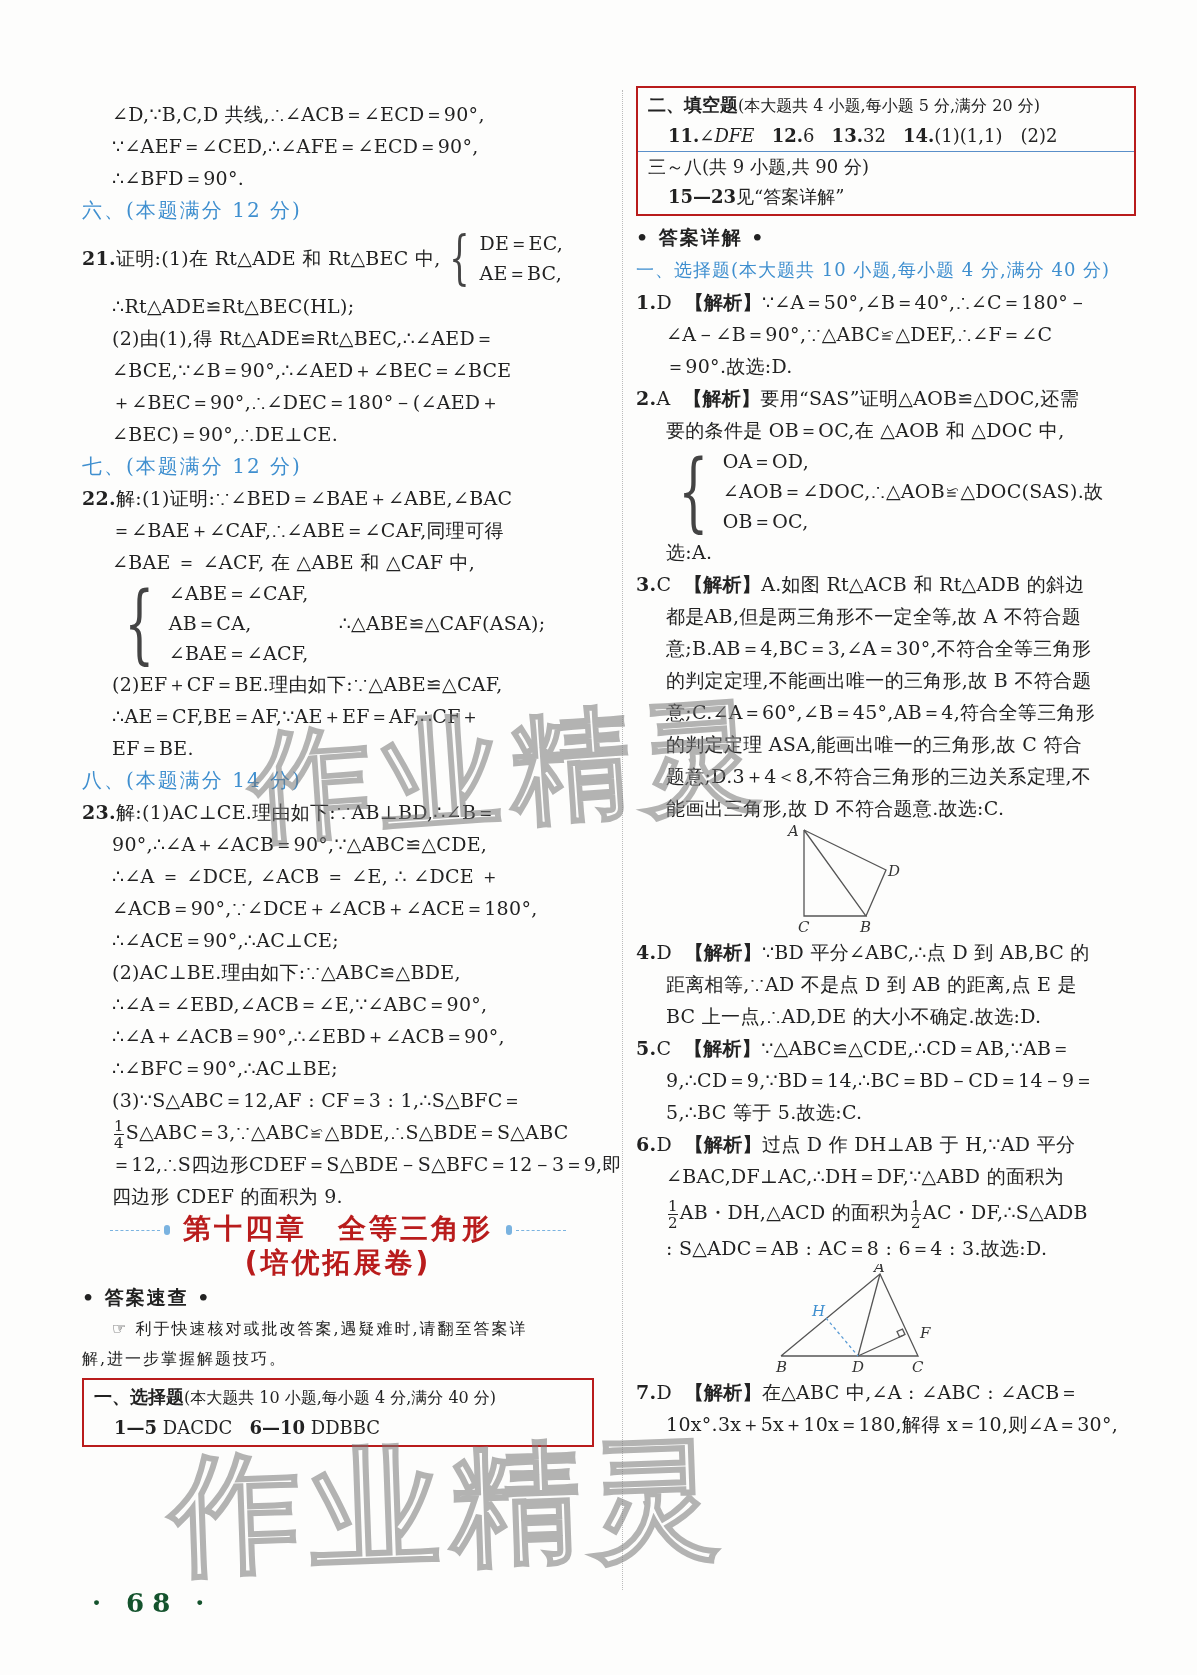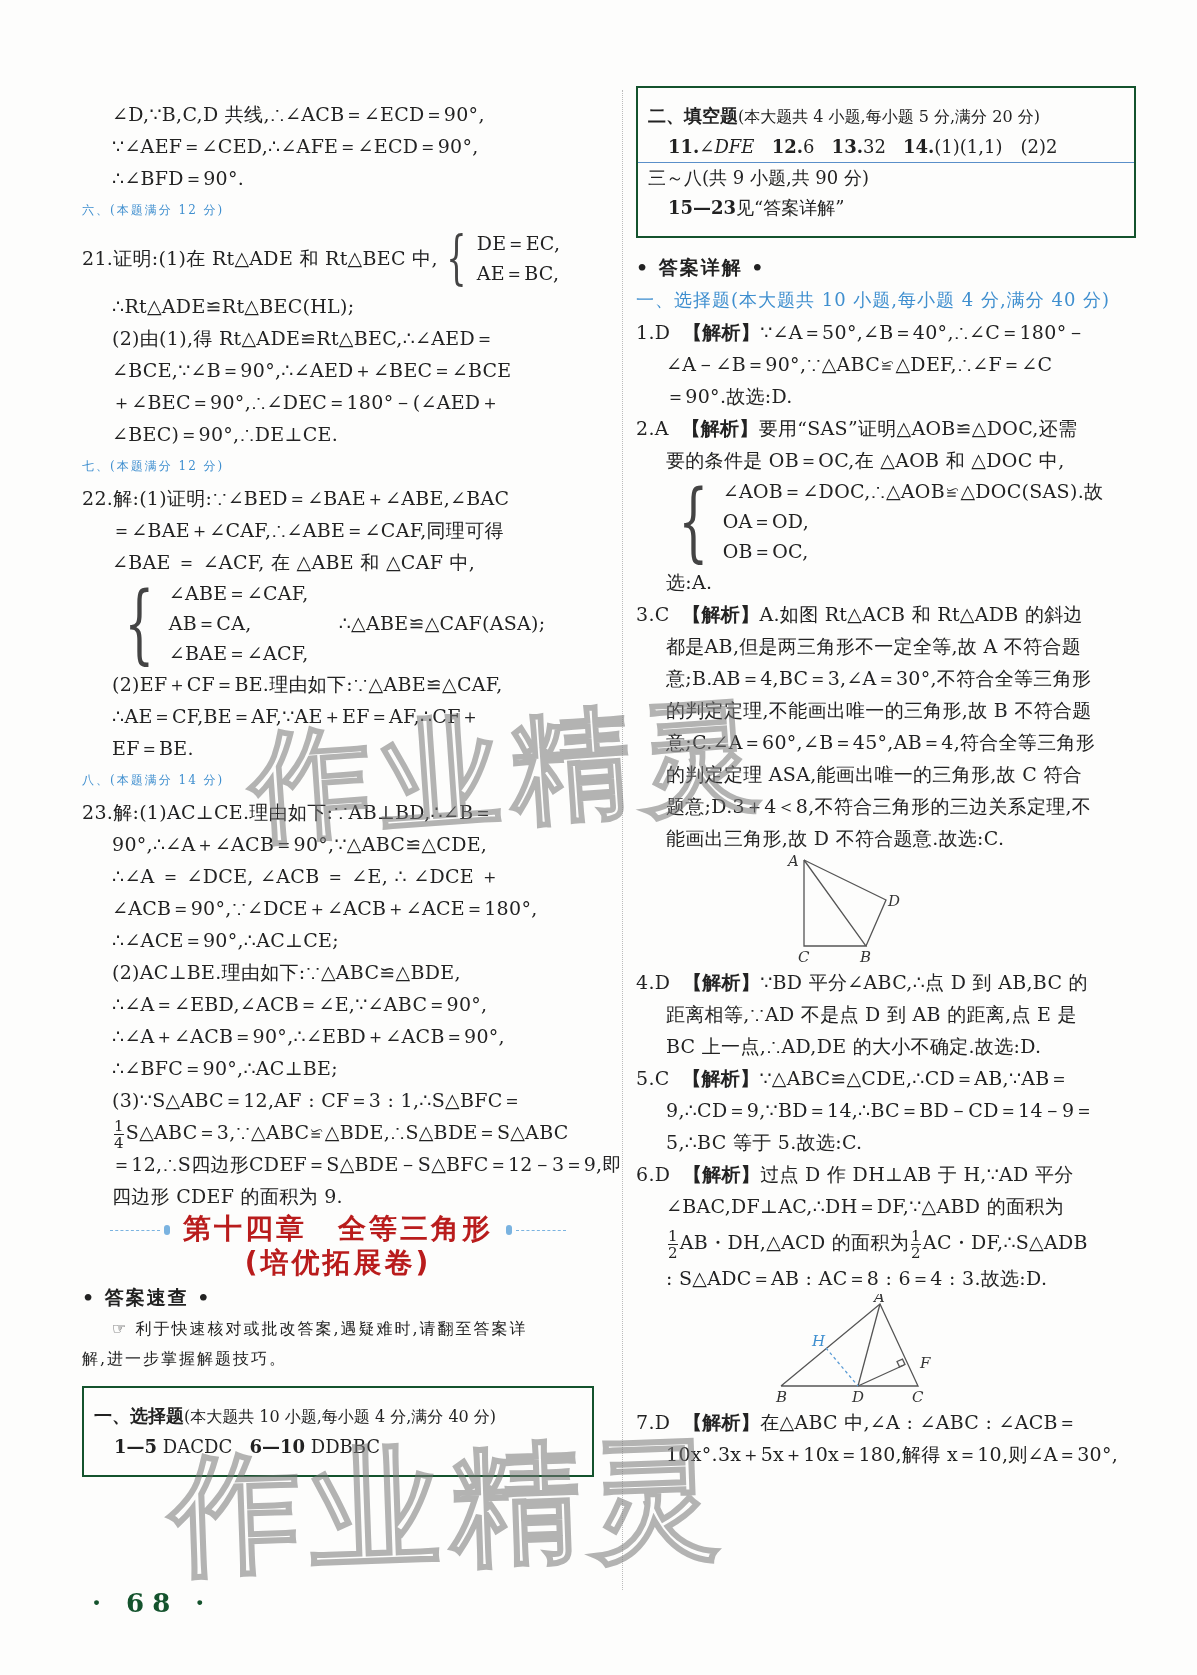--- a/index.html
+++ b/index.html
@@ -6,31 +6,31 @@
   body {
     width: 1197px; height: 1675px; background: #fdfdfc; position: relative; overflow: hidden;
     font-family: "DejaVu Serif", "Liberation Serif", serif; color: #222;
   }
   .col { position: absolute; top: 98px; }
   .left { left: 82px; width: 512px; }
   .right { left: 636px; width: 500px; }
   .divider { position: absolute; left: 622px; top: 90px; height: 1500px; border-left: 1px dotted #bbb; }
   .ln { font-size: 19px; line-height: 32px; height: 32px; white-space: nowrap; letter-spacing: 0.3px; }
   .ind { padding-left: 30px; }
-  .sec { color: #3f8fcf; font-size: 12px; letter-spacing: 2px; }
-  .num { font-weight: normal; }
+  .sec { color: #3f8fcf; font-size: 20px; letter-spacing: 2px; }
+  .num { font-weight: bold; }
   .brace { display: flex; align-items: center; }
   .brace .b { font-size: 58px; line-height: 58px; font-weight: 100; color: #444; margin-right: 2px; transform: scaleX(0.55); }
   .brace .lines .ln { height: 30px; line-height: 30px; }
   .chapter { color: #b91c1c; font-family: "DejaVu Sans", sans-serif; font-size: 28px; text-align: center; font-weight: bold; line-height: 34px; letter-spacing: 3px; }
   .chapter .dash { display: inline-block; width: 50px; border-top: 1px dashed #7ab3e0; vertical-align: middle; margin: 0 4px; }
   .chapter .dot { display: inline-block; width: 6px; height: 10px; background: #7ab3e0; border-radius: 3px; vertical-align: middle; }
   .center-title { font-weight: bold; font-size: 19px; line-height: 34px; letter-spacing: 2px; }
   .hint { font-size: 16px; line-height: 30px; letter-spacing: 2px; }
-  .box { border: 2px solid #14532d; padding: 13px 10px; margin: 12px 0; }
+  .box { border: 2px solid #b91c1c; padding: 2px 10px; margin: 4px 0; }
   .box .row { font-size: 18px; line-height: 30px; white-space: nowrap; }
   .box .sep { border-top: 1.5px solid #5a8fc9; margin: 0 -10px; }
   .pageno { position: absolute; left: 92px; top: 1588px; color: #14532d; font-size: 26px; font-weight: bold; letter-spacing: 8px; font-family: "DejaVu Serif", serif; }
   .tag { font-weight: bold; text-align: right; }
   .fig { position: relative; }
   .frac { display: inline-block; vertical-align: middle; text-align: center; font-size: 15px; line-height: 16px; margin: 0 2px; }
   .frac span { display: block; }
   .frac .top { border-bottom: 1px solid #222; }
   .watermark { position: absolute; pointer-events: none; font-family: "DejaVu Sans", sans-serif; font-weight: bold; color: transparent; -webkit-text-stroke: 2px #777; opacity: 0.55; letter-spacing: 10px; }
 </style>
@@ -138,22 +138,22 @@
 
   <div class="ln"><span class="num">1.</span><span>D</span>&nbsp;&nbsp;<span class="tag">【解析】</span><span>∵∠A＝50°,∠B＝40°,∴∠C＝180°－</span></div>
   <div class="ln ind">∠A－∠B＝90°,∵△ABC≌△DEF,∴∠F＝∠C</div>
   <div class="ln ind">＝90°.故选:D.</div>
 
   <div class="ln"><span class="num">2.</span><span>A</span>&nbsp;&nbsp;<span class="tag">【解析】</span><span>要用“SAS”证明△AOB≌△DOC,还需</span></div>
   <div class="ln ind">要的条件是 OB＝OC,在 △AOB 和 △DOC 中,</div>
   <div class="brace ind">
     <span class="b" style="font-size:86px;line-height:86px">{</span>
     <div class="lines">
+      <div class="ln">OA＝OD,</div>
       <div class="ln">∠AOB＝∠DOC,∴△AOB≌△DOC(SAS).故</div>
-      <div class="ln">OA＝OD,</div>
       <div class="ln">OB＝OC,</div>
     </div>
   </div>
   <div class="ln ind">选:A.</div>
 
   <div class="ln"><span class="num">3.</span><span>C</span>&nbsp;&nbsp;<span class="tag">【解析】</span><span>A.如图 Rt△ACB 和 Rt△ADB 的斜边</span></div>
   <div class="ln ind">都是AB,但是两三角形不一定全等,故 A 不符合题</div>
   <div class="ln ind">意;B.AB＝4,BC＝3,∠A＝30°,不符合全等三角形</div>
   <div class="ln ind">的判定定理,不能画出唯一的三角形,故 B 不符合题</div>
   <div class="ln ind">意;C.∠A＝60°,∠B＝45°,AB＝4,符合全等三角形</div>

